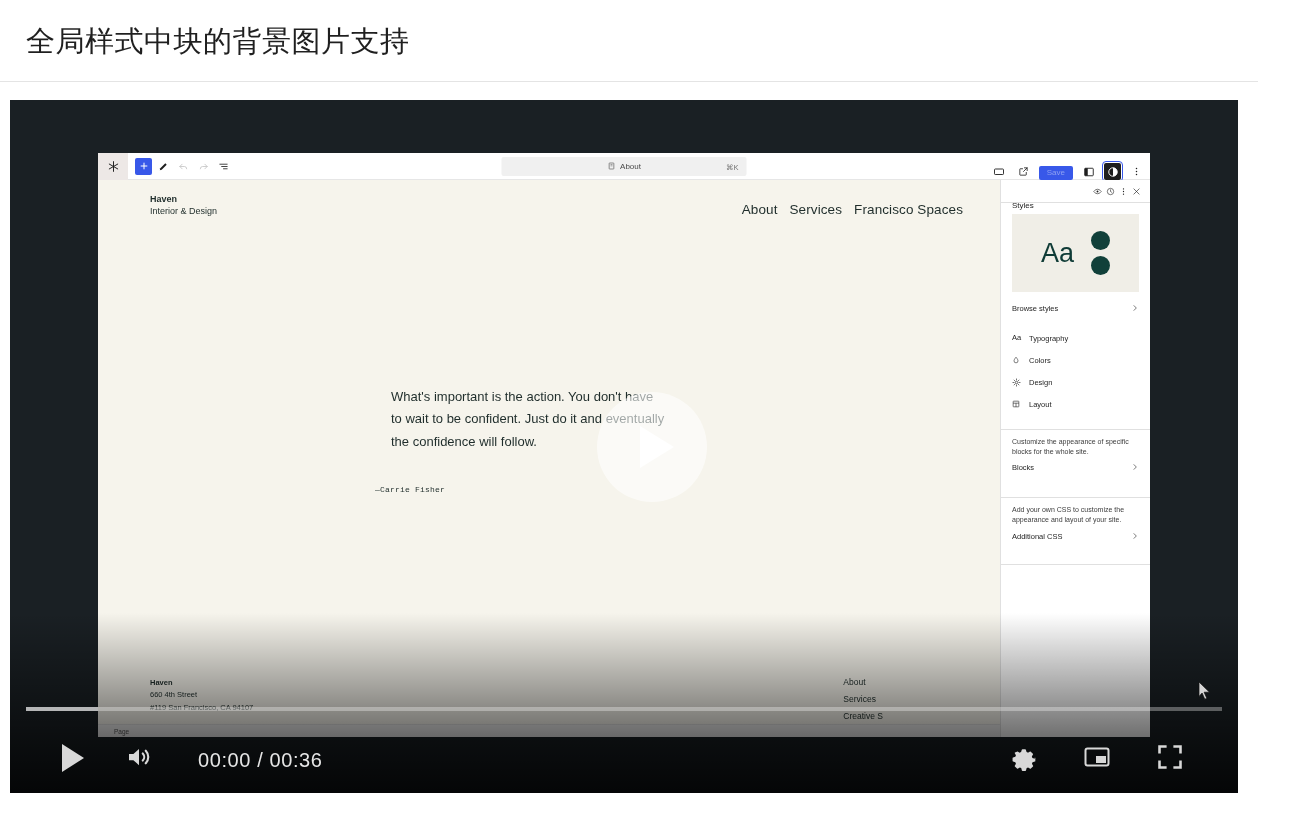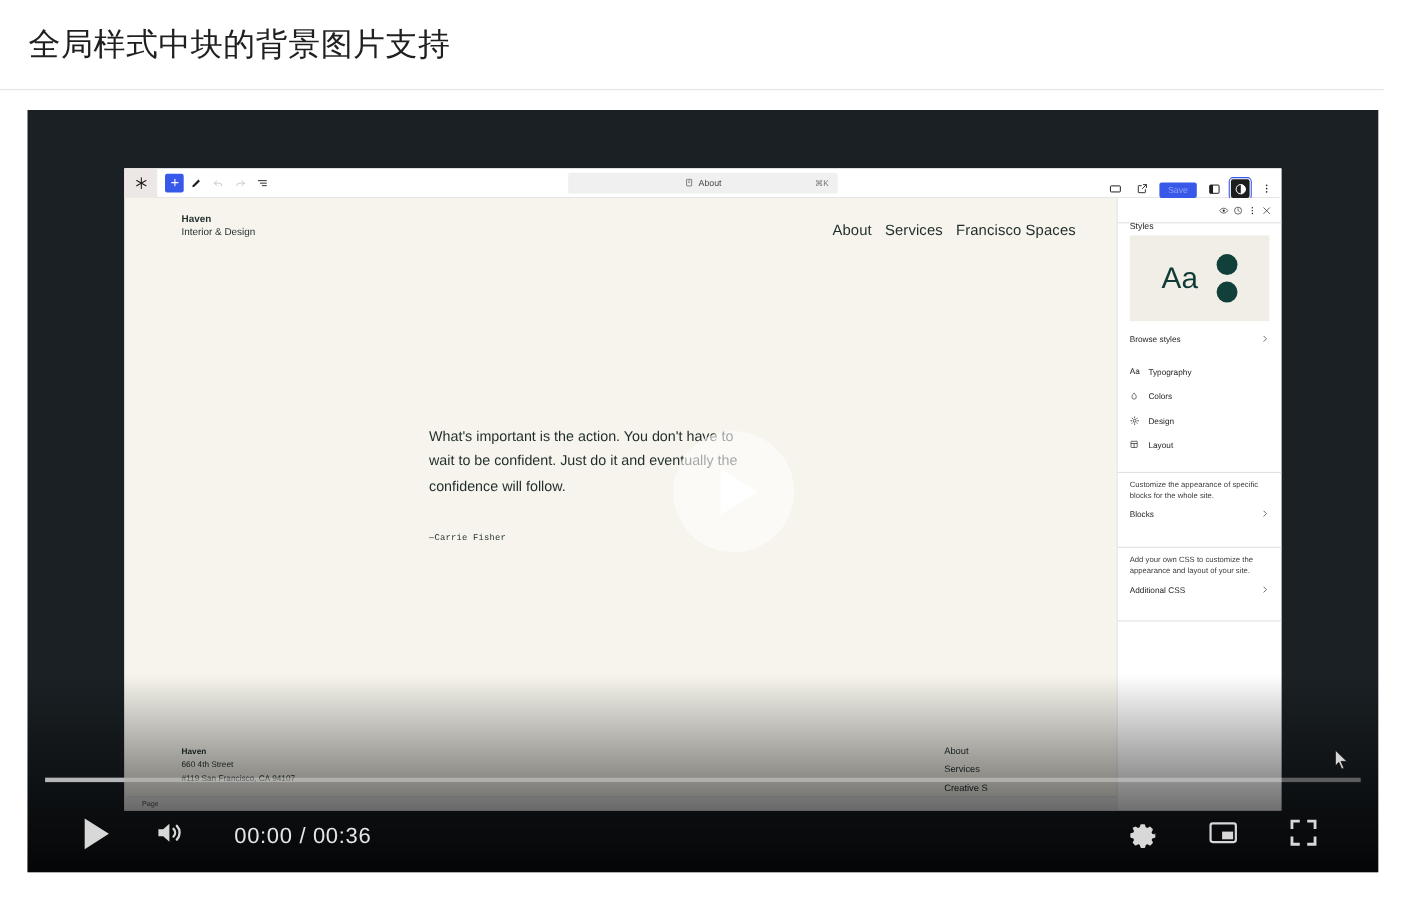--- a/index.html
+++ b/index.html
@@ -21,21 +21,21 @@
     font-size: 29px;
     font-weight: 400;
     color: #1f1f1f;
     letter-spacing: 0.5px;
     line-height: 1.2;
   }
 
   
   #video-player {
     position: absolute;
-    left: 25px; top: 100px;
+    left: 10px; top: 100px;
     width: 1228px; height: 693px;
     background: #1a2024;
     overflow: hidden;
   }
 
   
   #editor-frame {
     position: absolute;
     left: 88px; top: 53px;   
     width: 1052px; height: 584px;
@@ -120,21 +120,21 @@
 
   #quote-block {
     position: absolute;
     left: 277px; top: 206px;
     width: 290px;
   }
   #quote-lead {
     font-size: 13px; color: #1f2d2b; line-height: 1.5; margin-bottom: 17px;
   }
   #quote-body {
-    font-size: 13px; color: #1f2d2b; line-height: 1.73;
+    font-size: 13px; color: #1f2d2b; line-height: 1.73; margin-left: 16px;
   }
   #quote-cite {
     margin-top: 32px; font-size: 8px; color: #1f2d2b; letter-spacing: 0.2px; font-family: Liberation Mono, monospace;
   }
 
   #site-footer {
     position: absolute;
     left: 0; bottom: 0; width: 100%;
     padding: 0 37px 16px 52px;
     display: flex; justify-content: space-between; align-items: flex-start;

